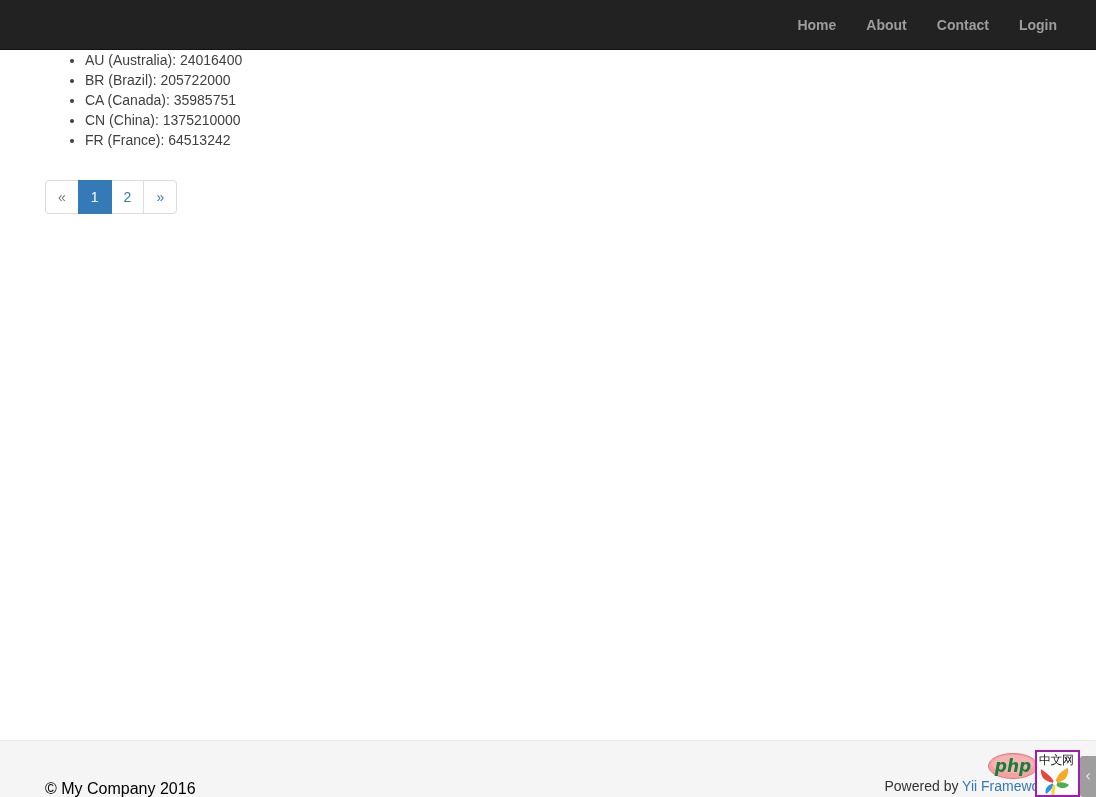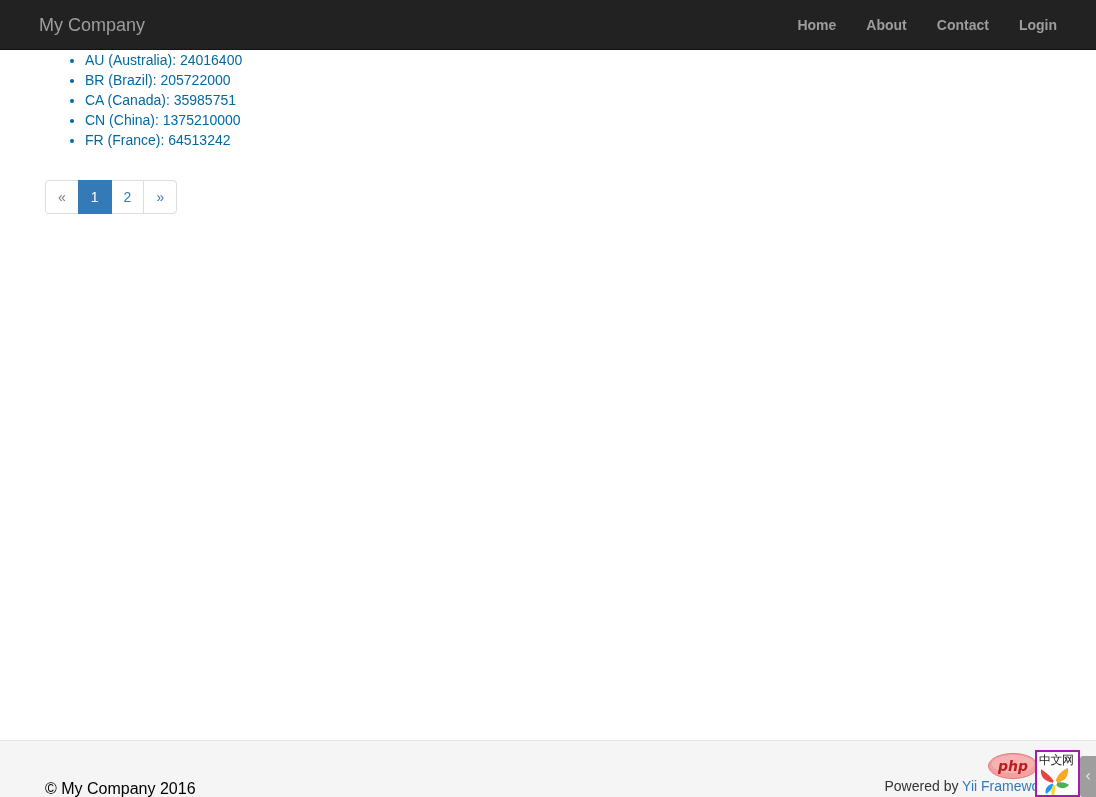--- a/index.html
+++ b/index.html
@@ -94,21 +94,21 @@
     letter-spacing: -0.2px;
   }
   .country-list {
     margin: 0 0 10px 0;
     padding-left: 40px;
     list-style-type: disc;
   }
   .country-list li {
     font-size: 14px;
     line-height: 20px;
-    color: #0369a1;
+    color: #404040;
   }
 
   
   .pagination {
     display: inline-block;
     margin: 20px 0;
     padding: 0;
     border-radius: 4px;
     list-style: none;
     vertical-align: middle;
@@ -264,30 +264,29 @@
     position: absolute;
     left: 0;
     top: 0;
     width: 50px;
     height: 26px;
     line-height: 26px;
     text-align: center;
     font-family: "DejaVu Sans", sans-serif;
     font-style: italic;
     font-weight: bold;
-    font-size: 14px;
-    color: #b91c1c;
+    font-size: 17px;
+    color: #15803d;
   }
 </style>
 </head>
 <body>
 
 <div class="navbar">
   <div class="navbar-inner">
-    <a class="navbar-brand" href="#">My Company</a>
     <ul class="navbar-nav">
       <li>
         <a href="#">Home</a>
       </li>
       <li>
         <a href="#">About</a>
       </li>
       <li>
         <a href="#">Contact</a>
       </li>

